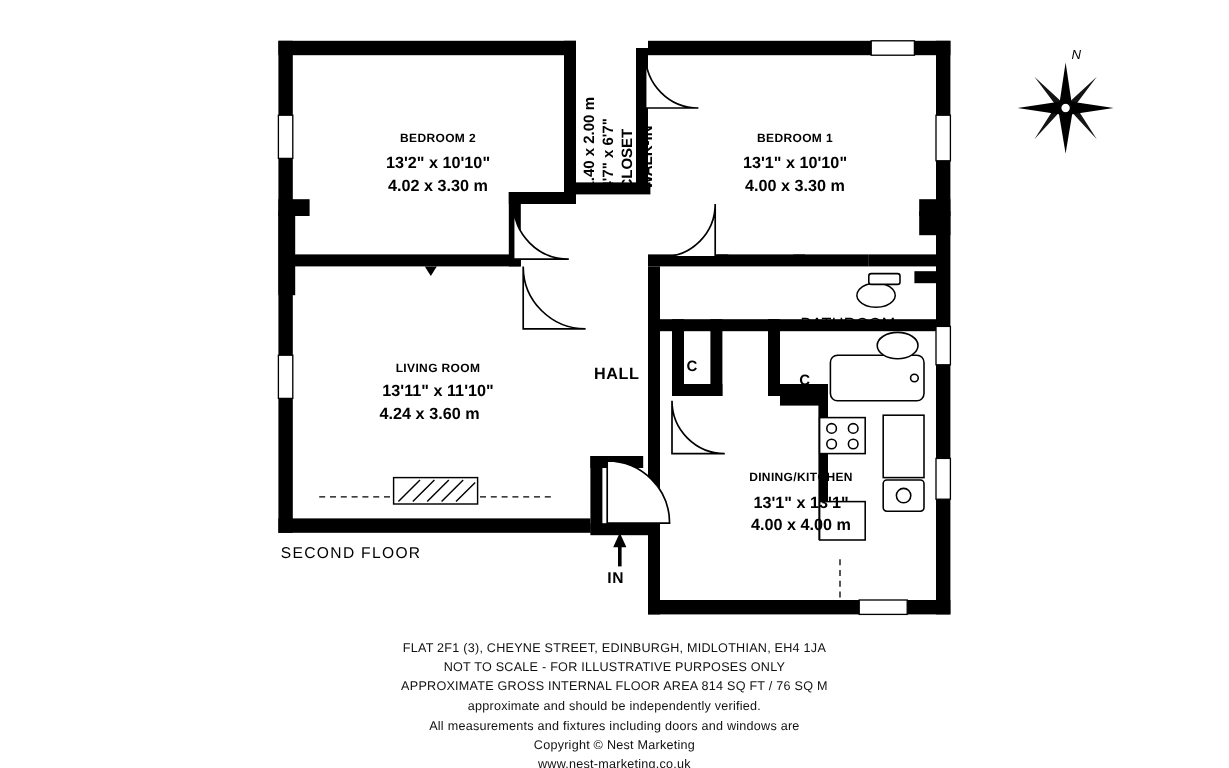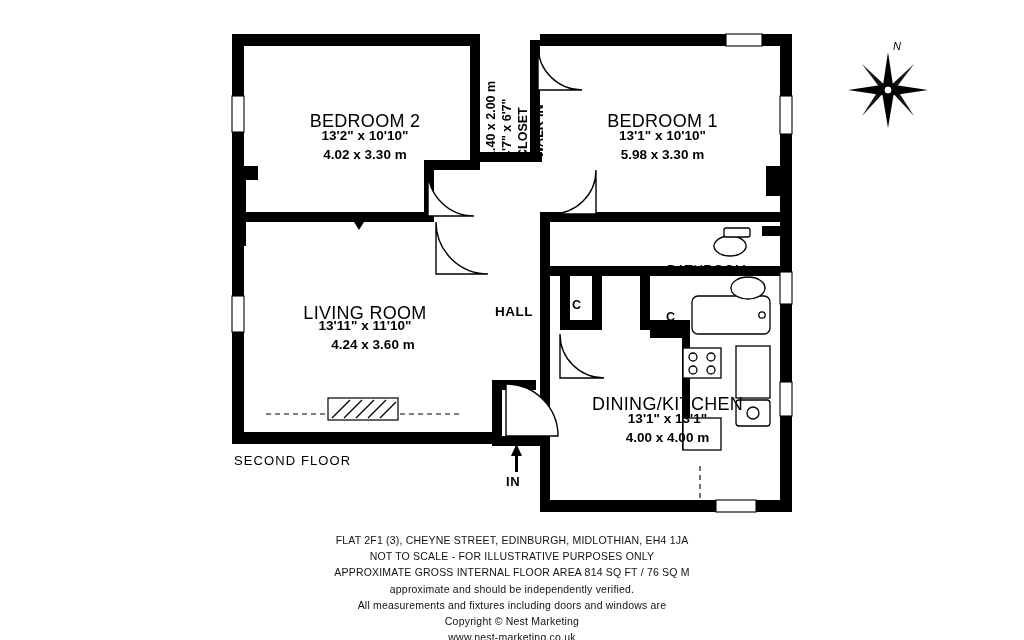--- a/index.html
+++ b/index.html
@@ -23,22 +23,22 @@
     height: 640px;
   }
   .lbl {
     position: absolute;
     text-align: center;
     line-height: 1.28;
     color: #000;
     white-space: nowrap;
   }
   .room-name {
-    font-weight: normal;
-    font-size: 18px;
+    font-weight: bold;
+    font-size: 10px;
     letter-spacing: 0.3px;
   }
   .room-dim {
     font-size: 13.5px;
     font-weight: bold;
   }
   .footer {
     position: absolute;
     left: 0;
     top: 532px;
@@ -267,25 +267,25 @@
     <polygon points="511,456 522,456 516.5,444"></polygon>
   </g>
 </svg>
 
 <div class="lbl room-name" style="left:245px; top:110px; width:240px;">BEDROOM 2</div>
 <div class="lbl room-dim" style="left:245px; top:127px; width:240px;">13'2" x 10'10"</div>
 <div class="lbl room-dim" style="left:245px; top:146px; width:240px;">4.02 x 3.30 m</div>
 
 <div class="lbl room-name" style="left:545px; top:110px; width:235px;">BEDROOM 1</div>
 <div class="lbl room-dim" style="left:545px; top:127px; width:235px;">13'1" x 10'10"</div>
-<div class="lbl room-dim" style="left:545px; top:146px; width:235px;">5.98 x 3.30 m</div>
+<div class="lbl room-dim" style="left:545px; top:146px; width:235px;">4.00 x 3.30 m</div>
 
 <div class="lbl room-name" style="left:245px; top:302px; width:240px;">LIVING ROOM</div>
 <div class="lbl room-dim" style="left:245px; top:317px; width:240px;">13'11" x 11'10"</div>
-<div class="lbl room-dim" style="left:253px; top:336px; width:240px;">4.24 x 3.60 m</div>
+<div class="lbl room-dim" style="left:238px; top:336px; width:240px;">4.24 x 3.60 m</div>
 
 <div class="lbl room-name" style="left:555px; top:393px; width:225px;">DINING/KITCHEN</div>
 <div class="lbl room-dim" style="left:555px; top:410px; width:225px;">13'1" x 13'1"</div>
 <div class="lbl room-dim" style="left:555px; top:429px; width:225px;">4.00 x 4.00 m</div>
 
 <div class="bath-label">BATHROOM</div>
 
 <div class="hall-label">HALL</div>
 
 <div class="c-label" style="left:572px; top:298px;">C</div>

